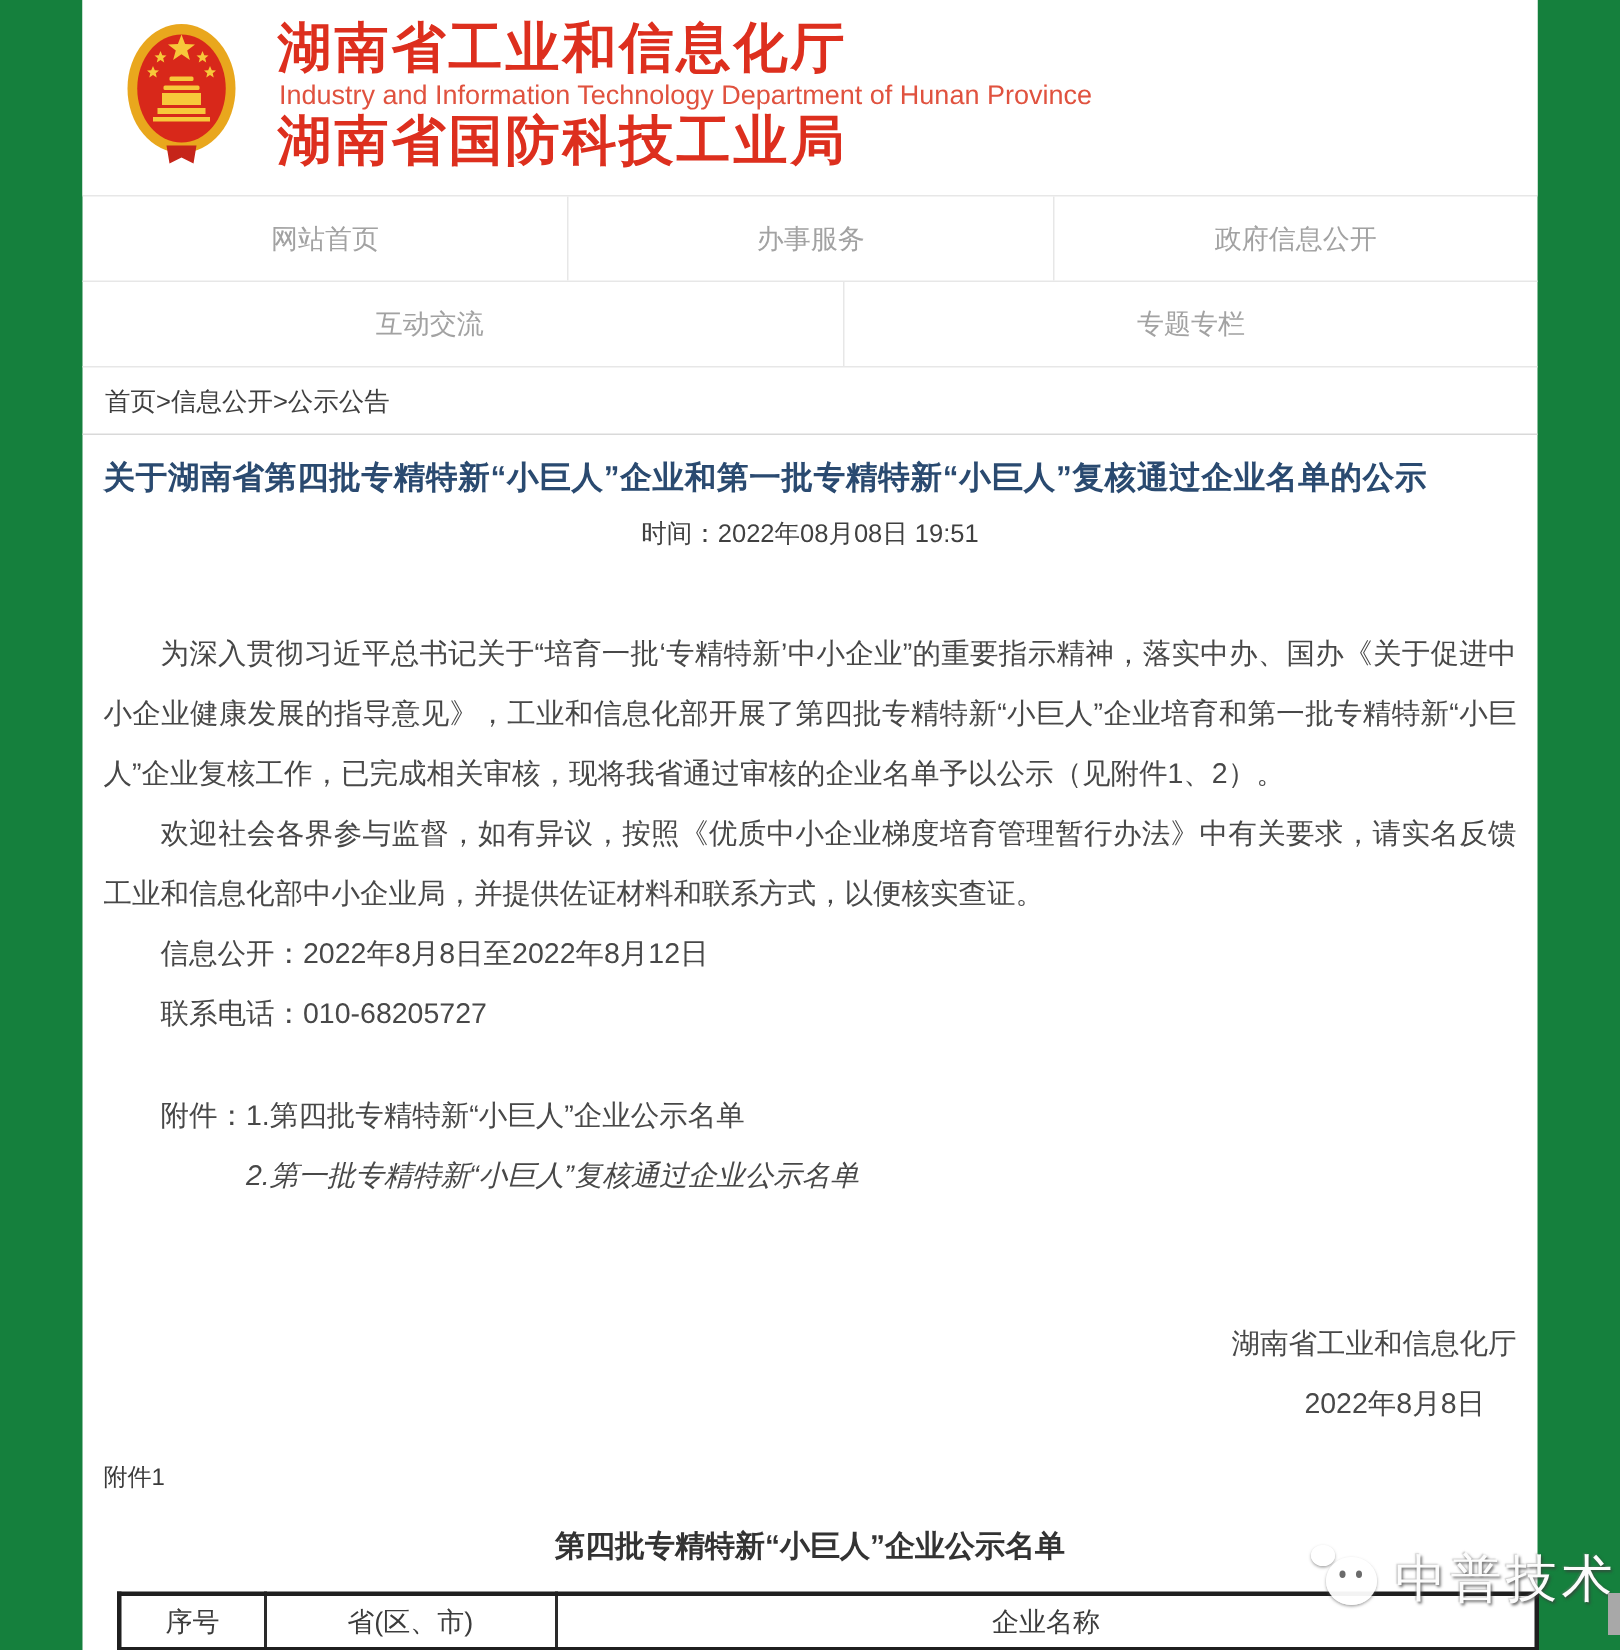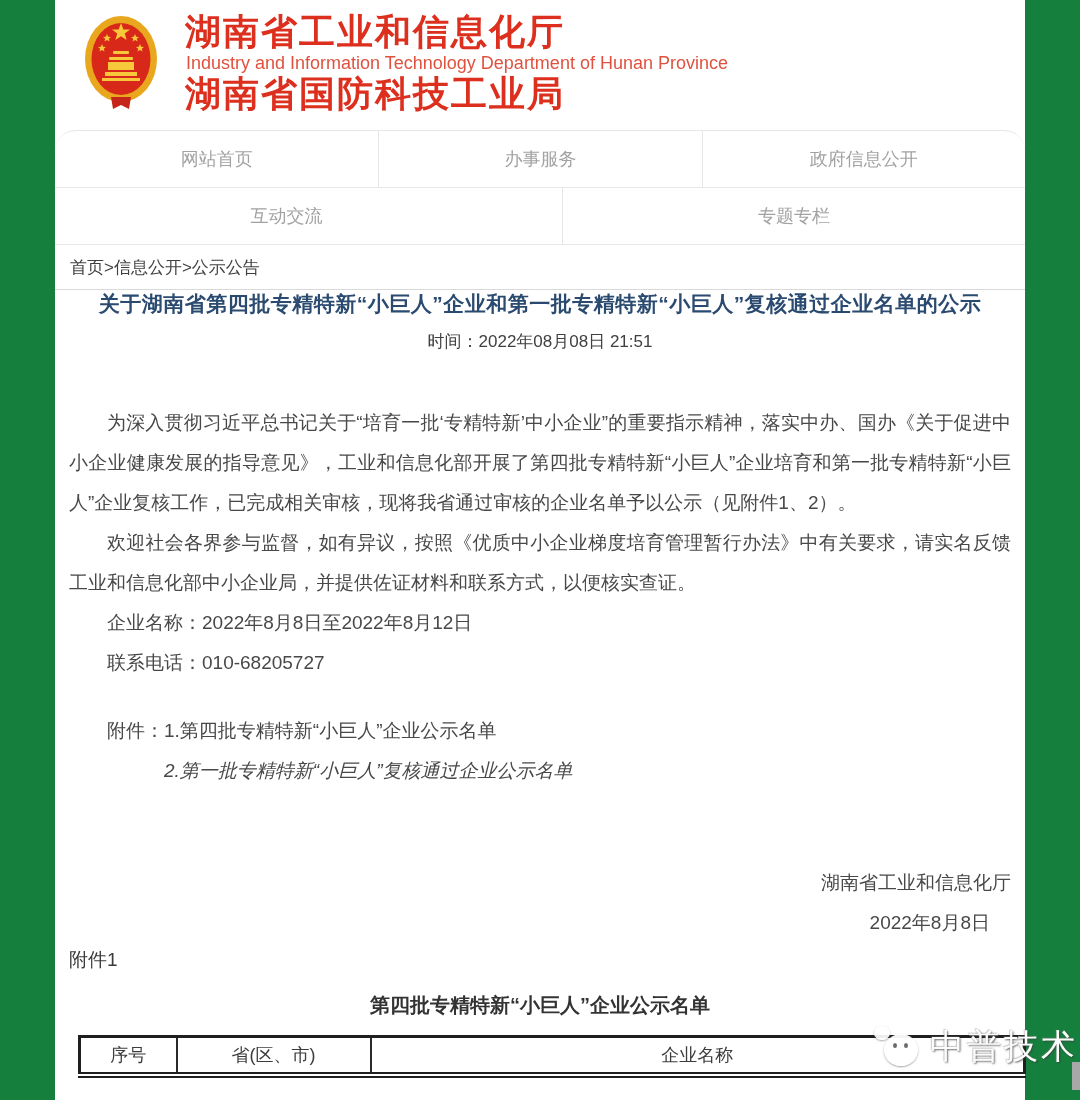--- a/index.html
+++ b/index.html
@@ -15,64 +15,64 @@
   }
 
   
   .site-header { height:130px; display:flex; align-items:flex-start; padding:12px 0 0 28px; background:#fff; }
   .emblem { width:76px; height:100px; flex:0 0 auto; }
   .org-block { margin-left:26px; padding-top:2px; }
   .org-title { font-size:36px; font-weight:bold; color:#dd2f1e; letter-spacing:2px; line-height:1.0; white-space:nowrap; }
   .org-en { font-size:18px; color:#e0523f; margin:3px 0 2px 1px; white-space:nowrap; }
 
   
-  .nav { border-top:1px solid #e7e7e7;border-radius:21px; }
+  .nav { border-top:1px solid #e7e7e7; }
   .nav-row { display:grid; border-bottom:1px solid #e7e7e7; height:57px; }
   .nav-row.r1 { grid-template-columns:repeat(3,1fr); }
   .nav-row.r2 { grid-template-columns:repeat(2,1fr);gap:44px; }
   .nav-cell { display:flex; align-items:center; justify-content:center;
     font-size:18px; color:#a2a2a2; cursor:pointer; }
   .nav-cell + .nav-cell { border-left:1px solid #e7e7e7; }
 
   
   .breadcrumb { height:45px; line-height:45px; padding-left:15px;
     font-size:17px; color:#3f3f3f; border-bottom:1px solid #d9d9d9; }
 
   
   .article { padding:0 14px; }
-  .article-title { text-align:center; font-size:21px; font-weight:bold;
+  .article-title { margin-top:14px; text-align:left; font-size:21px; font-weight:bold;
     color:#2a4a70; letter-spacing:0.5px; }
   .article-time { margin-top:12px; text-align:center; font-size:17px; color:#404040; }
 
   .body-text { margin-top:50px; font-size:19px; line-height:40px; color:#484848; }
   .body-text p { text-indent:2em; text-align:justify; }
   .info-line { text-indent:2em; }
 
   .attachments { margin-top:28px; font-size:19px; line-height:40px; color:#484848; }
   .attach-line1 { padding-left:38px; }
   .attach-line2 { padding-left:95px;font-style:italic; }
 
   .signature { margin-top:72px; text-align:right; font-size:19px; line-height:40px; color:#484848; }
   .sign-date { text-align:right; padding-right:21px; font-size:19px; line-height:40px; color:#484848; }
 
-  .annex-label { font-size:19px; color:#3a3a3a; line-height:34px; }
+  .annex-label { margin-top:12px; font-size:16px; color:#3a3a3a; line-height:34px; }
   .table-title { margin-top:8px; text-align:center; font-size:20px; font-weight:bold; color:#333; }
 
   
   .list-table { margin:10px 0 0 9px; width:948px; border-collapse:collapse;
     border:3px solid #1f1f1f; font-size:18px; color:#3c3c3c; }
   .list-table th { height:38px; font-weight:normal; border-bottom:6px double #1f1f1f; }
   .list-table th, .list-table td { border-right:2px solid #2a2a2a; }
   .list-table th:last-child, .list-table td:last-child { border-right:none; }
   .col-no { width:97px; }
   .col-prov { width:194px; }
 
   
   .watermark { position:absolute; left:872px; top:1024px; width:200px; height:52px;
-    display:flex; align-items:flex-start; pointer-events:none; }
+    display:flex; align-items:flex-end; pointer-events:none; }
   .wm-logo { position:relative; width:52px; height:48px; flex:0 0 auto; }
   .wm-bubble-small { position:absolute; left:2px; top:2px; width:16px; height:14px;
     background:rgba(255,255,255,0.92); border-radius:50%; box-shadow:0 1px 2px rgba(90,90,90,0.55); }
   .wm-bubble-big { position:absolute; left:12px; top:10px; width:34px; height:32px;
     background:rgba(255,255,255,0.95); border-radius:50%; box-shadow:0 1px 2px rgba(90,90,90,0.55); }
   .wm-eye { position:absolute; width:4px; height:5px; background:#6b6b6b; border-radius:50%; }
   .wm-eye.l { left:9px; top:9px; } .wm-eye.r { left:20px; top:9px; }
   .wm-text { margin-left:6px; font-size:34px; letter-spacing:3px; white-space:nowrap;
     color:#fcfcfc; text-shadow:1px 1px 2px rgba(60,60,60,0.75), -1px -1px 1px rgba(120,120,120,0.35); }
 
@@ -116,26 +116,26 @@
       <div class="nav-row r2">
         <div class="nav-cell">互动交流</div>
         <div class="nav-cell">专题专栏</div>
       </div>
     </div>
 
     <div class="breadcrumb">首页&gt;信息公开&gt;公示公告</div>
 
     <div class="article">
       <div class="article-title">关于湖南省第四批专精特新“小巨人”企业和第一批专精特新“小巨人”复核通过企业名单的公示</div>
-      <div class="article-time">时间：2022年08月08日 21:51</div>
+      <div class="article-time">时间：2022年08月08日 19:51</div>
 
       <div class="body-text">
         <p>为深入贯彻习近平总书记关于“培育一批‘专精特新’中小企业”的重要指示精神，落实中办、国办《关于促进中小企业健康发展的指导意见》，工业和信息化部开展了第四批专精特新“小巨人”企业培育和第一批专精特新“小巨人”企业复核工作，已完成相关审核，现将我省通过审核的企业名单予以公示（见附件1、2）。</p>
         <p>欢迎社会各界参与监督，如有异议，按照《优质中小企业梯度培育管理暂行办法》中有关要求，请实名反馈工业和信息化部中小企业局，并提供佐证材料和联系方式，以便核实查证。</p>
-        <div class="info-line">企业名称：2022年8月8日至2022年8月12日</div>
+        <div class="info-line">信息公开：2022年8月8日至2022年8月12日</div>
         <div class="info-line">联系电话：010-68205727</div>
 
         <div class="attachments">
           <div class="attach-line1"><span>附件：</span><span>1.第四批专精特新“小巨人”企业公示名单</span></div>
           <div class="attach-line2">2.第一批专精特新“小巨人”复核通过企业公示名单</div>
         </div>
 
         <div class="signature">湖南省工业和信息化厅</div>
         <div class="sign-date">2022年8月8日</div>
 

